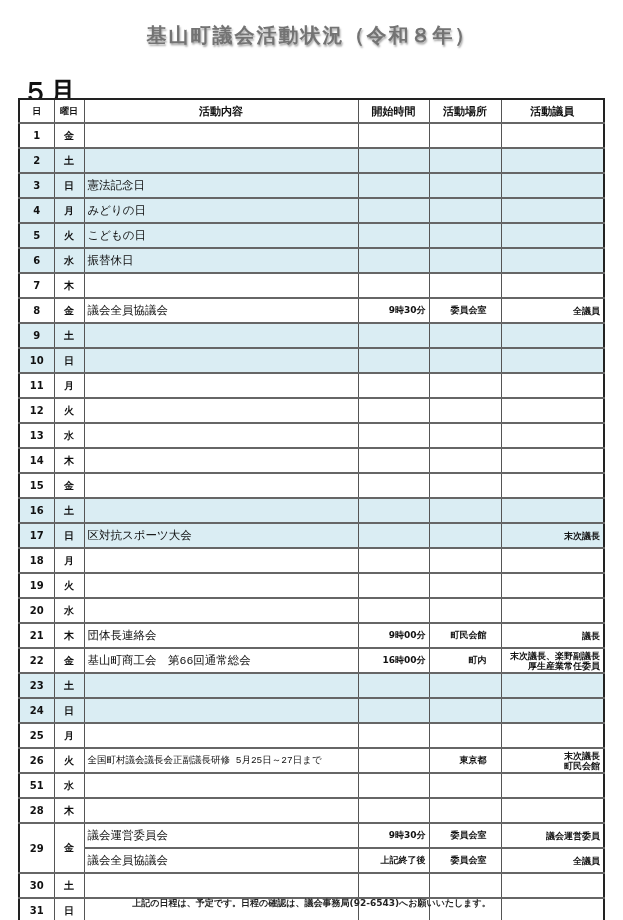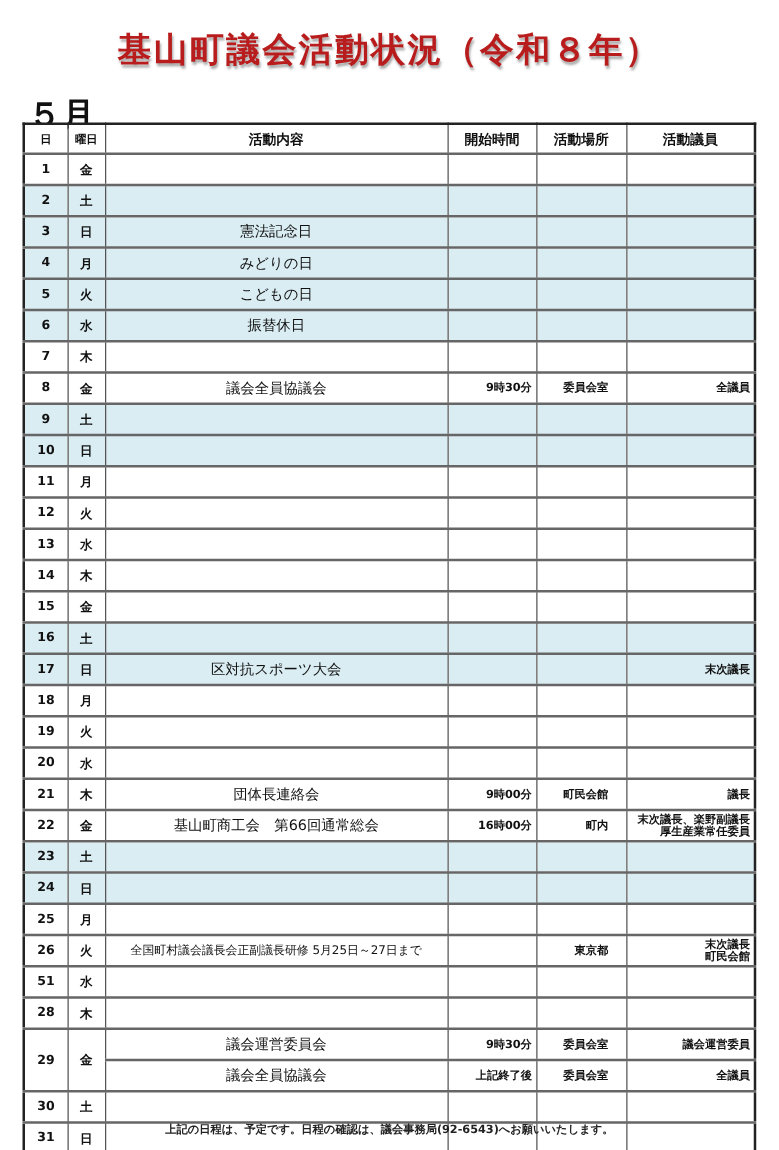--- a/index.html
+++ b/index.html
@@ -1,32 +1,32 @@
 <!DOCTYPE html>
 <html><head>
 <meta charset="utf-8">
 <style>
   html, body { margin: 0; padding: 0; background: #ffffff; }
   body { width: 623px; height: 920px; position: relative; overflow: hidden;
          font-family: "DejaVu Sans", "Liberation Sans", sans-serif; color: #111; }
   .title { position: absolute; left: 0; width: 623px; top: 22px; text-align: center;
-           font-size: 27px; font-weight: bold; letter-spacing: 2px; color: #b91c1c;
+           font-size: 20px; font-weight: bold; letter-spacing: 2px; color: #737373;
            text-shadow: 1px 2px 2px rgba(0,0,0,0.35); }
   .month { position: absolute; left: 22px; top: 74px; font-size: 27px; font-weight: bold; }
   table { position: absolute; left: 18px; top: 98px; border-collapse: collapse;
           width: 585px; table-layout: fixed; border: 2px solid #222; }
   th, td { border: 1px solid #555; height: 23px; padding: 0 3px; font-size: 11px;
            overflow: hidden; white-space: nowrap; }
   tbody tr { border-top: 2px solid #666; }
   tr.sub td.split { border-top: 1px solid #777; }
   th { font-weight: bold; font-size: 11px; height: 22px; background: #fff; }
   th.c-day, th.c-dow { font-size: 9px; }
   td.day { text-align: center; font-weight: bold; font-size: 10px; }
   td.dow { text-align: center; font-weight: bold; font-size: 10px; }
-  td.act { text-align: center; font-size: 11.5px; }
+  td.act { text-align: left; font-size: 11.5px; font-family: Liberation Mono, monospace; }
   td.act.small { font-size: 9.5px; }
   td.time, td.place, td.members { text-align: right; font-size: 9px; font-weight: bold; }
   td.place { text-align: right; padding-right: 14px; margin-left: 18px; }
   td.members { line-height: 10px; margin-left: 16px; }
   tr.holiday td { background: #daedf3; }
   .footer { position: absolute; top: 897px; left: 0; width: 623px; text-align: center;
             font-size: 9px; color: #222; font-weight: bold; }
 </style>
 </head>
 <body>

